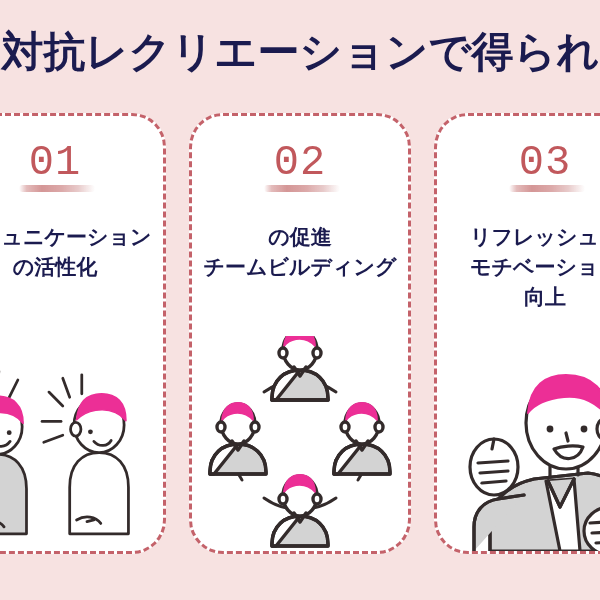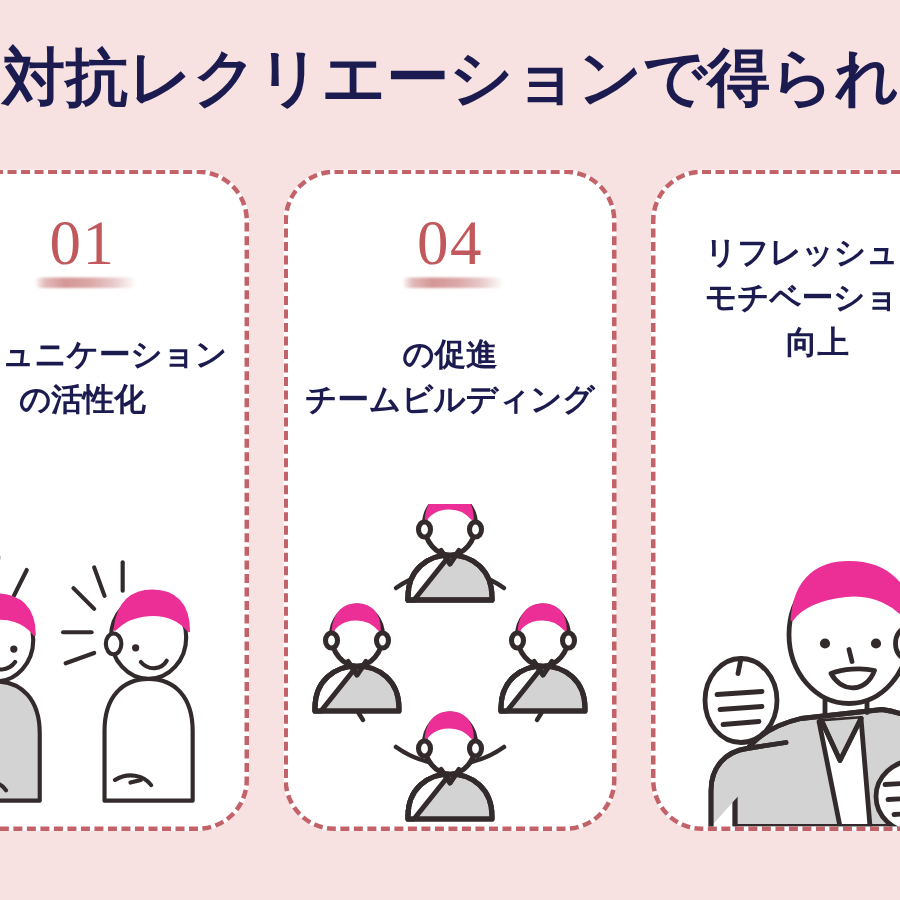--- a/index.html
+++ b/index.html
@@ -69,21 +69,21 @@
     margin-top: 26px;
     display: inline-block;
   }
 
   .card-number {
     font-size: 42px;
     font-weight: 400;
     color: #c1585c;
     line-height: 1;
     letter-spacing: 1px;
-    font-family: Liberation Serif, serif;
+    font-family: Liberation Mono, monospace;
   }
 
   .brush {
     position: absolute;
     left: -10px;
     right: -14px;
     bottom: -8px;
     height: 7px;
     border-radius: 4px;
     background: linear-gradient(90deg,
@@ -186,21 +186,21 @@
           <ellipse cx="149" cy="91" rx="6" ry="8" fill="#ffffff"></ellipse>
           <path d="M150 196 C160 190 172 192 178 200"></path>
           <path d="M162 198 L170 196"></path>
         </g>
       </svg>
     </div>
   </div>
 
   <div class="card">
     <div class="num-wrap">
-      <div class="card-number">04</div>
+      <div class="card-number">02</div>
       <div class="brush"></div>
     </div>
     <div class="card-title">
       <div>の促進</div>
       <div>チームビルディング</div>
     </div>
     <div class="illus">
       <svg width="205" height="215" viewBox="0 0 205 215" fill="none" stroke="#332b2b" stroke-width="3.4" stroke-linecap="round" stroke-linejoin="round">
 
         <g stroke-width="3">
@@ -252,20 +252,24 @@
           <path d="M86 156 C87 144 94 139 102 139 C111 139 117 145 117 156 C112 150 105 148 98 149 C92 150 89 152 86 156 Z" fill="#ec2f96" stroke="#ec2f96" stroke-width="1.8"></path>
           <path d="M96 177 L102 186 L108 177"></path>
           <ellipse cx="85" cy="163" rx="4" ry="5" fill="#ffffff"></ellipse>
           <ellipse cx="119" cy="163" rx="4" ry="5" fill="#ffffff"></ellipse>
         </g>
       </svg>
     </div>
   </div>
 
   <div class="card">
+    <div class="num-wrap">
+      <div class="card-number">03</div>
+      <div class="brush"></div>
+    </div>
     <div class="card-title">
       <div>リフレッシュ・</div>
       <div>モチベーション</div>
       <div>向上</div>
     </div>
     <div class="illus">
       <svg width="215" height="200" viewBox="0 0 215 200" fill="none" stroke="#332b2b" stroke-width="3.2" stroke-linecap="round" stroke-linejoin="round">
         <g>
 
           <path d="M148 38 C176 34 196 54 194 84 C192 108 182 122 172 124 C178 104 174 78 162 66 C156 60 150 56 148 38 Z" fill="#ec2f96" stroke="#ec2f96" stroke-width="2"></path>

